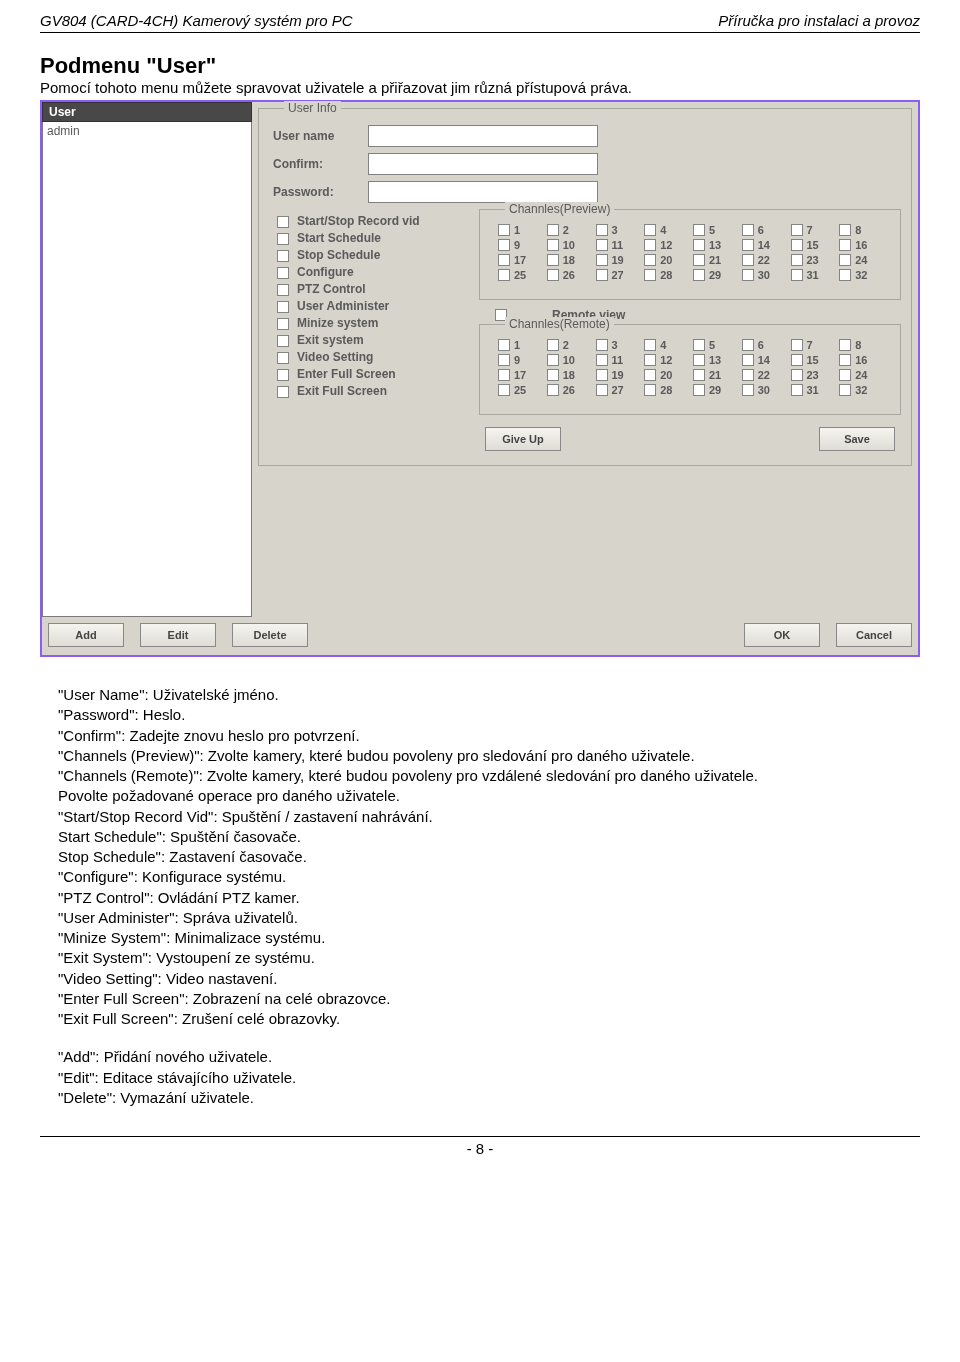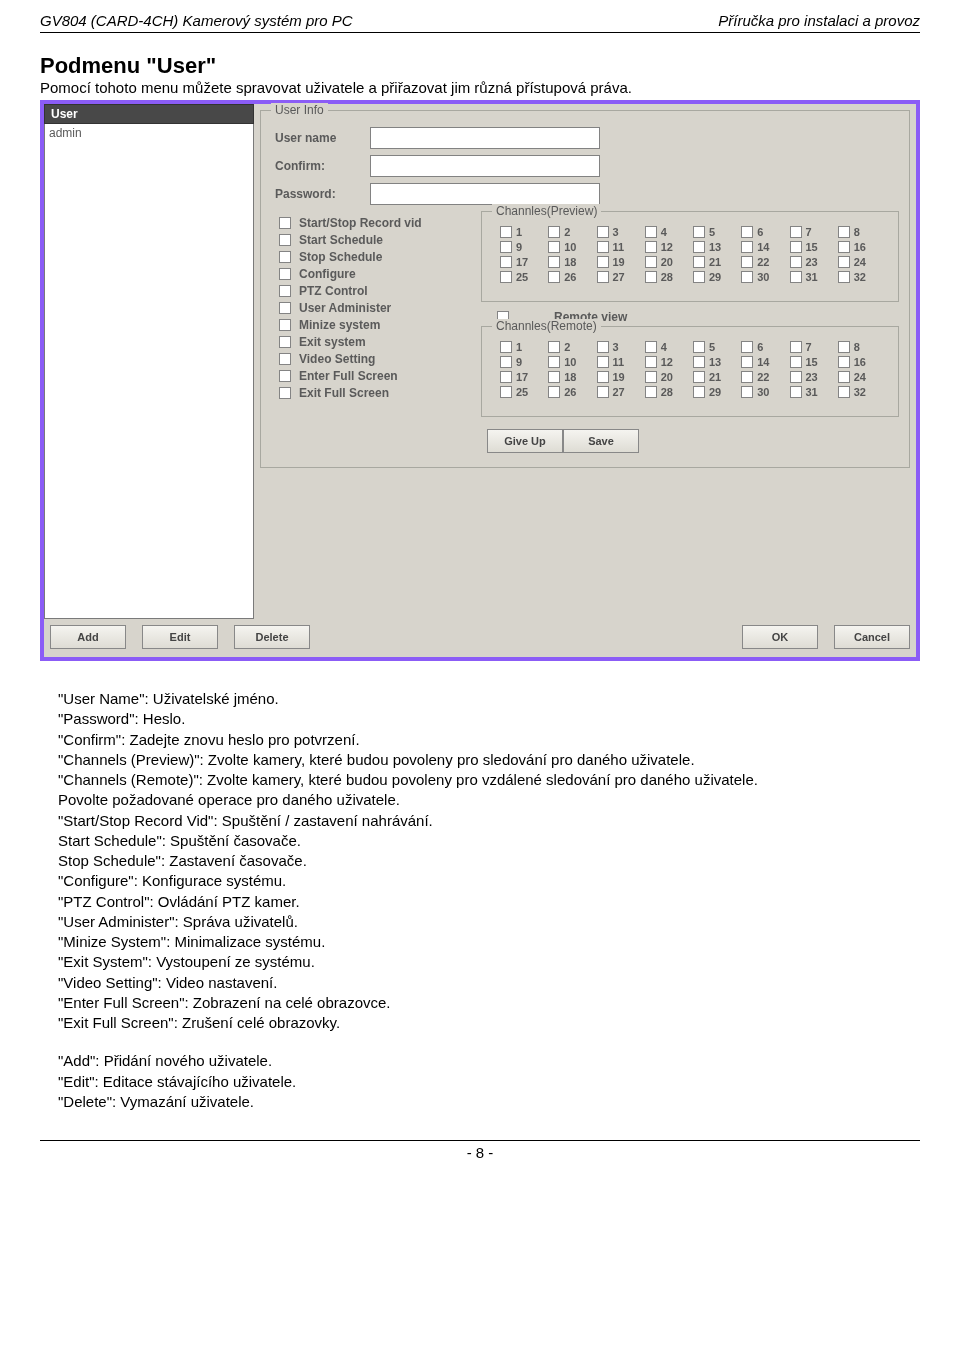--- a/index.html
+++ b/index.html
@@ -31,21 +31,21 @@
     font-family: Arial, sans-serif;
   }
   .section-intro {
     font-size: 15px;
     margin-bottom: 4px;
   }
 
   
   .app {
     background: #d7d4cc;
-    border: 4px solid #8b5cf6;
+    border: 2px solid #8b5cf6;
     width: 100%;
     font-family: Tahoma, Verdana, sans-serif;
     font-size: 12px;
     color: #5a5a5a;
   }
   .app-top {
     display: flex;
     align-items: stretch;
   }
   .app-left {
@@ -75,21 +75,21 @@
   }
   .fieldset {
     border: 1px solid #a8a8a0;
     margin: 4px 0 8px 0;
     padding: 10px 10px 10px 14px;
     position: relative;
   }
   .fieldset .legend {
     position: absolute;
     top: -8px;
-    left: 10px;
+    left: 25px;
     background: #d7d4cc;
     padding: 0 4px;
     font-size: 12px;
     color: #5a5a5a;
     text-align: right;
   }
   .form-row {
     display: flex;
     align-items: center;
     margin: 6px 0;
@@ -110,21 +110,21 @@
   .two-col {
     display: flex;
     gap: 6px;
   }
   .perm-col {
     width: 200px;
     padding-top: 2px;
   }
   .perm-col .cb-row {
     display: flex;
-    align-items: center;
+    align-items: flex-end;
     margin: 3px 0;
     font-weight: bold;
     color: #5a5a5a;
     font-size: 12px;
   }
   .cb {
     width: 12px;
     height: 12px;
     border: 1px solid #848484;
     background: #fff;
@@ -153,22 +153,22 @@
     align-items: center;
     margin: 6px 0 2px 16px;
     font-weight: bold;
     font-size: 12px;
     color: #5a5a5a;
     gap: 37px;
   }
   .remote-view-row .cb { margin-right: 8px; }
   .action-row {
     display: flex;
-    justify-content: flex-start;
-    gap: 0;
+    justify-content: space-between;
+    gap: 16px;
     padding: 4px 6px;
   }
   .app-btn {
     min-width: 76px;
     height: 24px;
     border: 1px solid #888;
     background: linear-gradient(#f5f4f0, #dedcd4);
     font-family: Tahoma, sans-serif;
     font-size: 11px;
     font-weight: bold;

